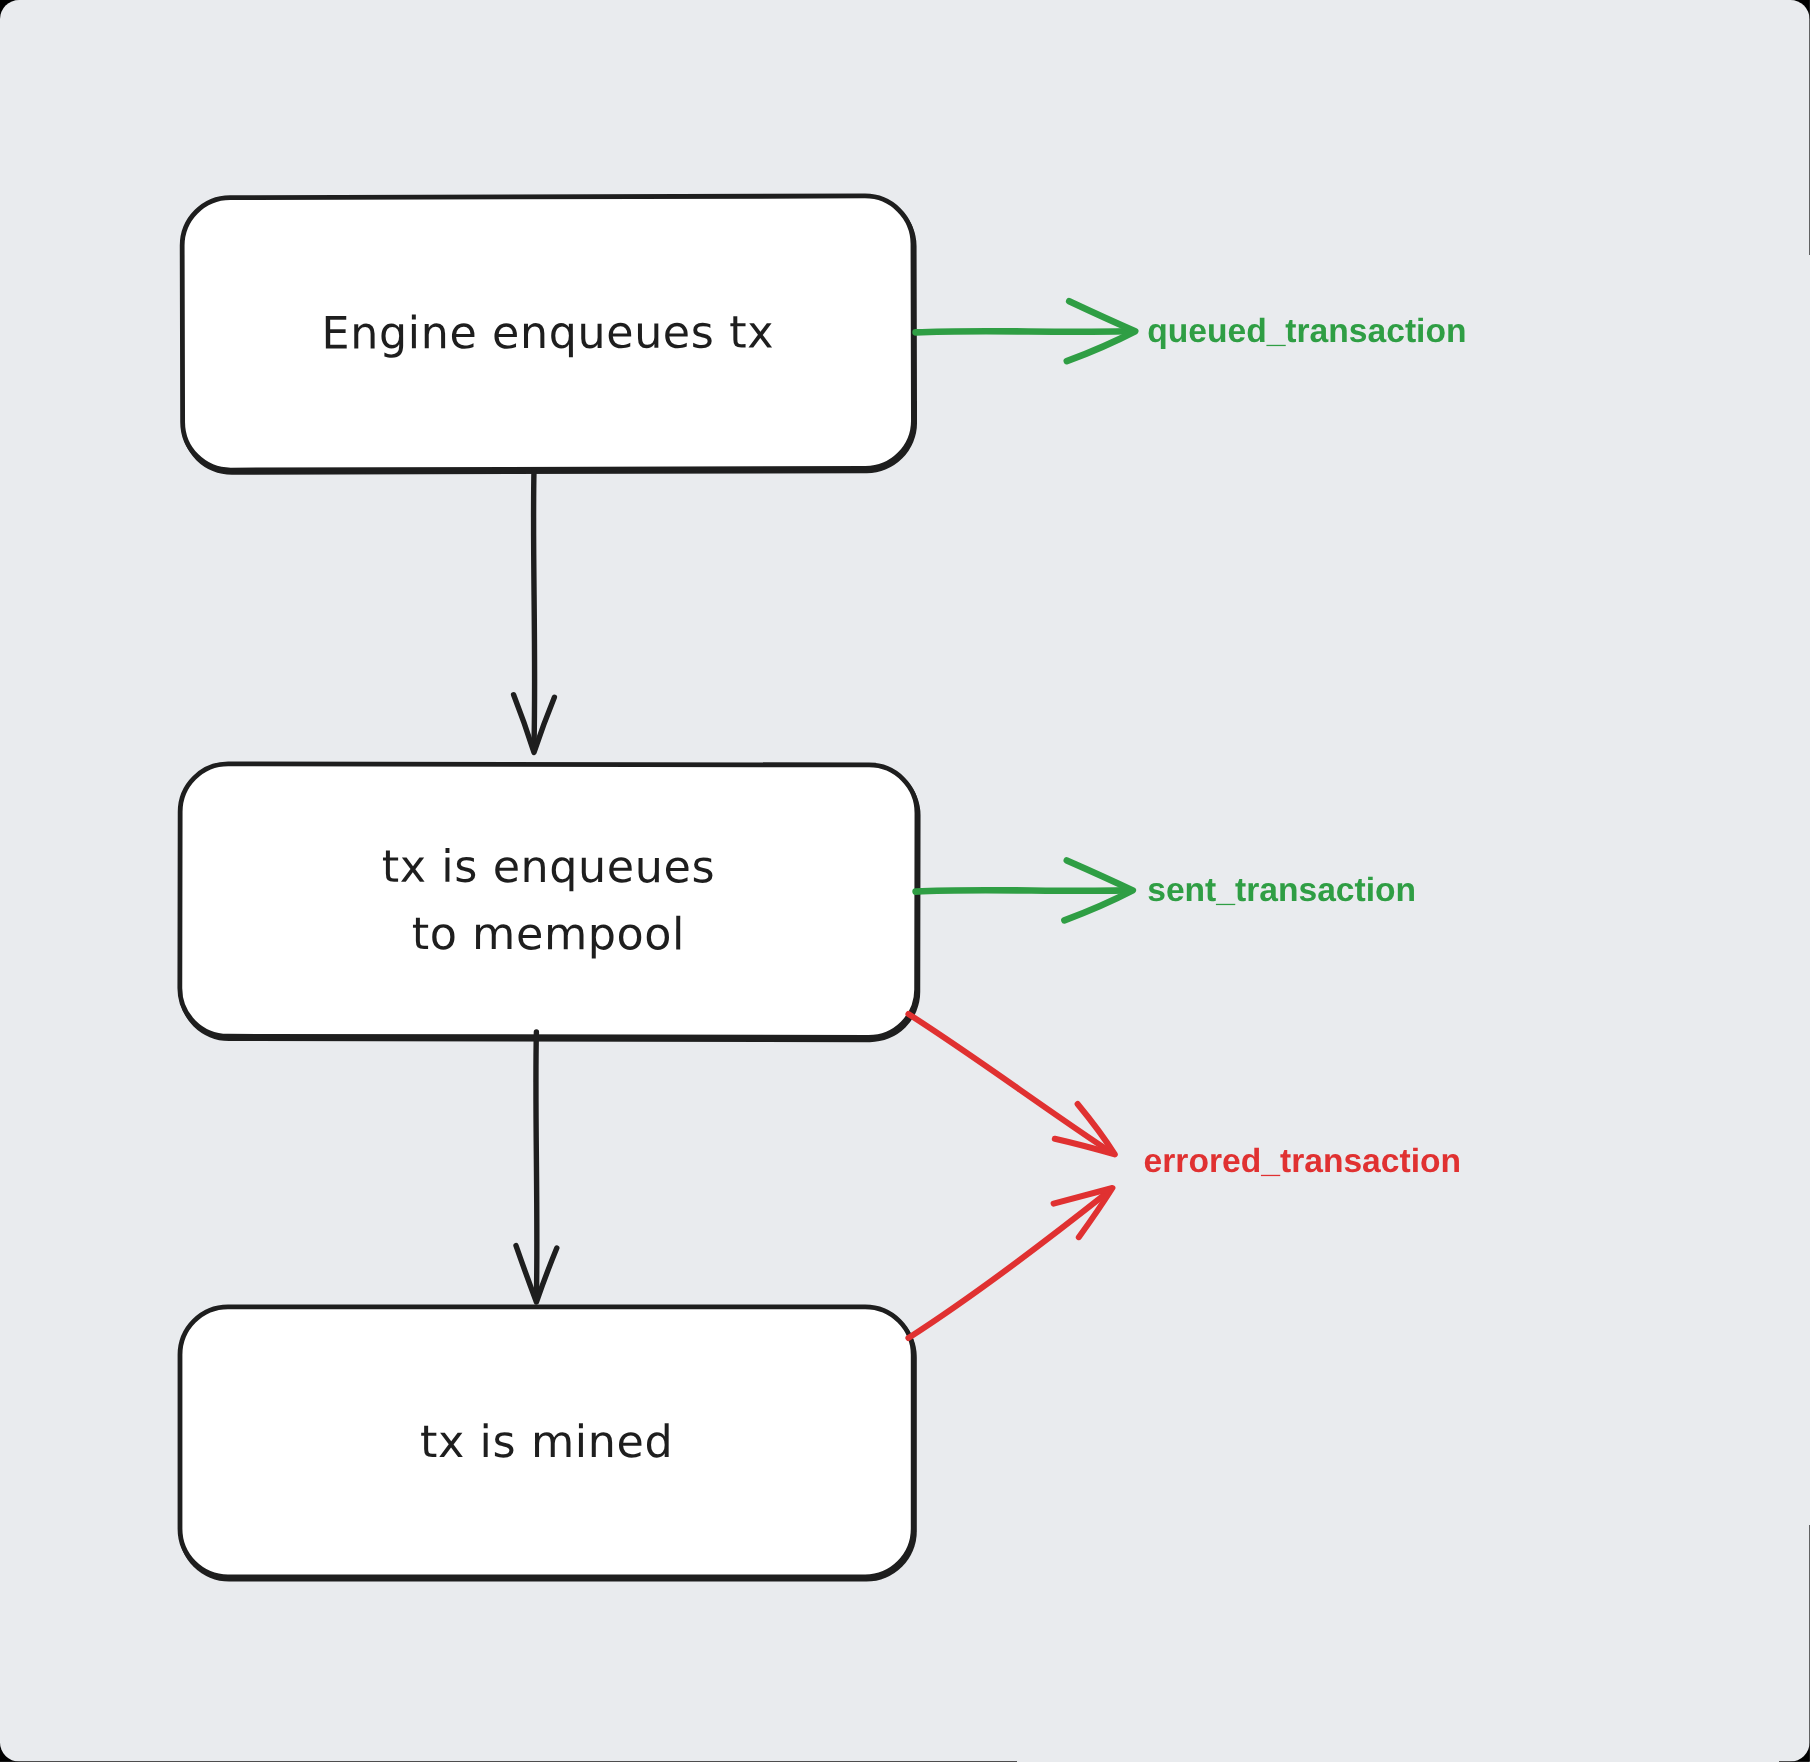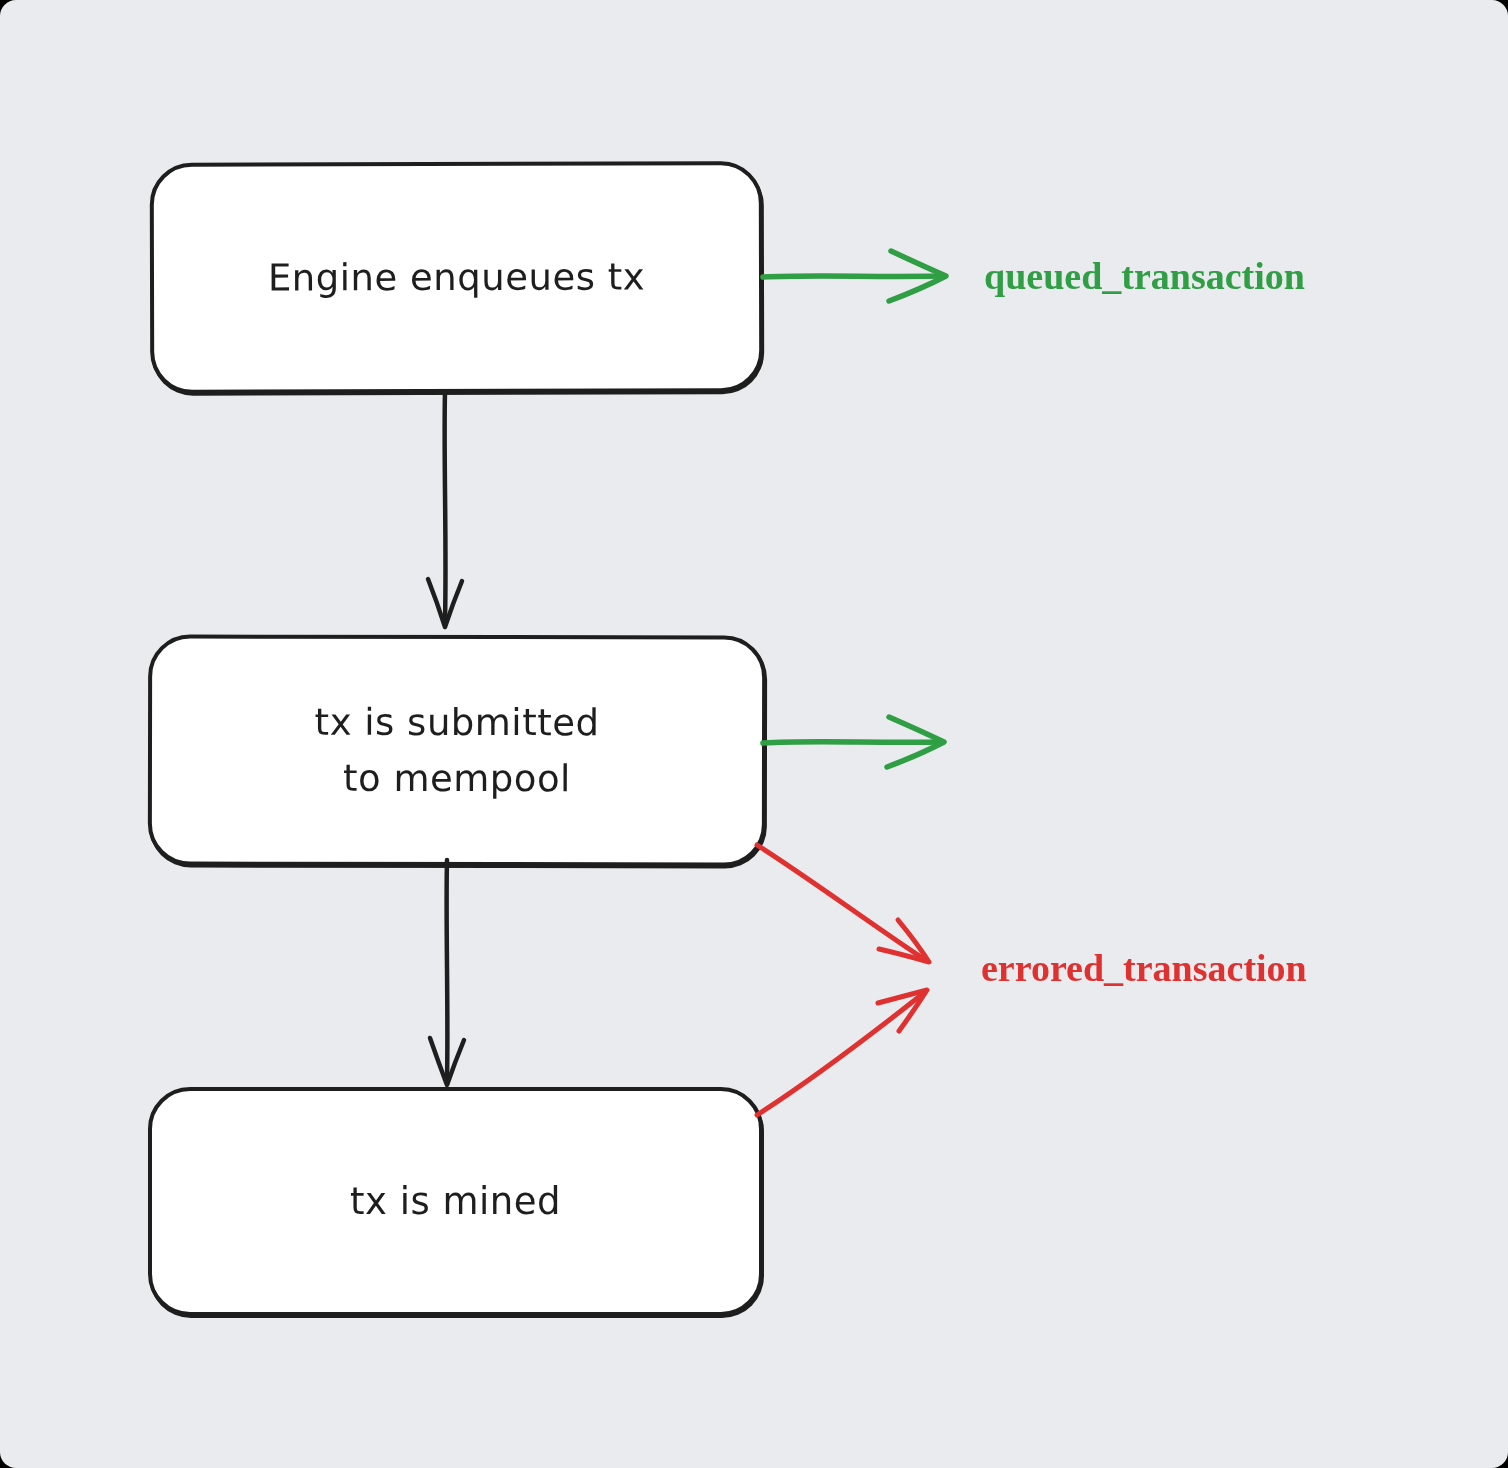--- a/index.html
+++ b/index.html
@@ -54,46 +54,45 @@
   .arrow-layer path {
     fill: none;
     stroke-linecap: round;
     stroke-linejoin: round;
   }
   .black-arrow path { stroke: var(--stroke, #1e1e1e); stroke-width: 4.5; }
   .green-arrow path { stroke: var(--success, #2f9e44); stroke-width: 5.5; }
   .red-arrow path   { stroke: var(--error, #e03131);   stroke-width: 5; }
   .event-label {
     position: absolute;
-    font-family: Liberation Serif, serif;
+    font-family: Liberation Sans, sans-serif;
     font-weight: 700;
-    font-size: 38px;
+    font-size: 28px;
     line-height: 48px;
     letter-spacing: 0px;
     white-space: nowrap;
-    margin-left: 28px;
   }
   .event-green { color: var(--success, #2f9e44); }
   .event-red   { color: var(--error, #e03131); }
   .label-queued  { left: 956px; top: 252px; }
   .label-sent    { left: 956px; top: 718px; }
   .label-errored { left: 953px; top: 944px; }
   .label-mined   { left: 956px; top: 1176px; }
 </style>
 </head>
 <body>
 
 <div class="stage">
   <div class="canvas">
 
     <div class="node node1">
       <span class="node-label">Engine enqueues tx</span>
     </div>
     <div class="node node2">
-      <span class="node-label">tx is submitted
+      <span class="node-label">tx is enqueues
 to mempool</span>
     </div>
     <div class="node node3">
       <span class="node-label">tx is mined</span>
     </div>
 
     <svg class="arrow-layer" viewBox="0 0 1508 1468" xmlns="http://www.w3.org/2000/svg">
 
       <g class="black-arrow">
         <path d="M445 392 C443.5 455 446.8 545 445 621"></path>
@@ -120,16 +119,17 @@
         <path d="M898 920 Q917 943 929 962 Q901 954 879 949"></path>
       </g>
 
       <g class="red-arrow">
         <path d="M757 1115 C810 1081 868 1037 920 996"></path>
         <path d="M899 1031 Q915 1009 927 990 Q901 997 878 1003"></path>
       </g>
     </svg>
 
     <div class="event-label event-green label-queued">queued_transaction</div>
+    <div class="event-label event-green label-sent">sent_transaction</div>
     <div class="event-label event-red label-errored">errored_transaction</div>
 
   </div>
 </div>
 
 </body></html>

